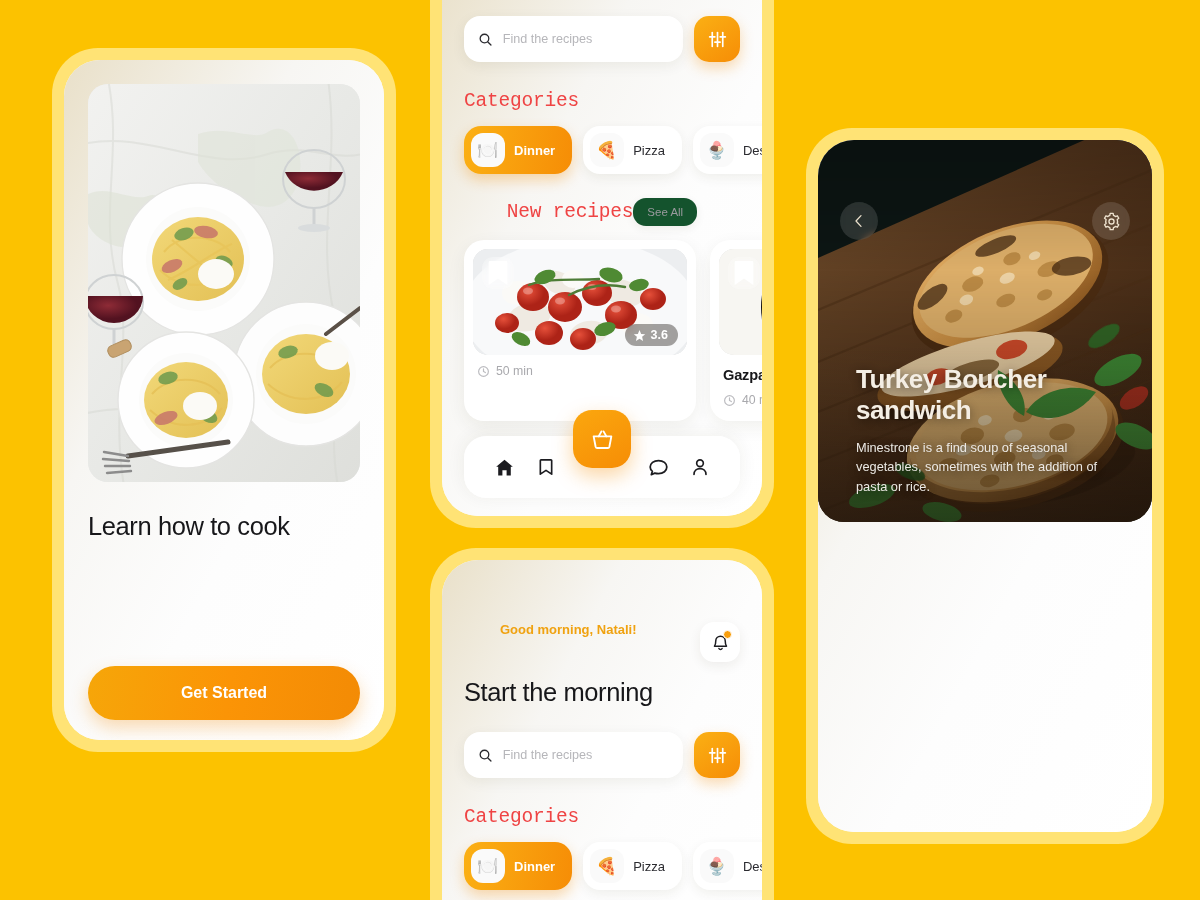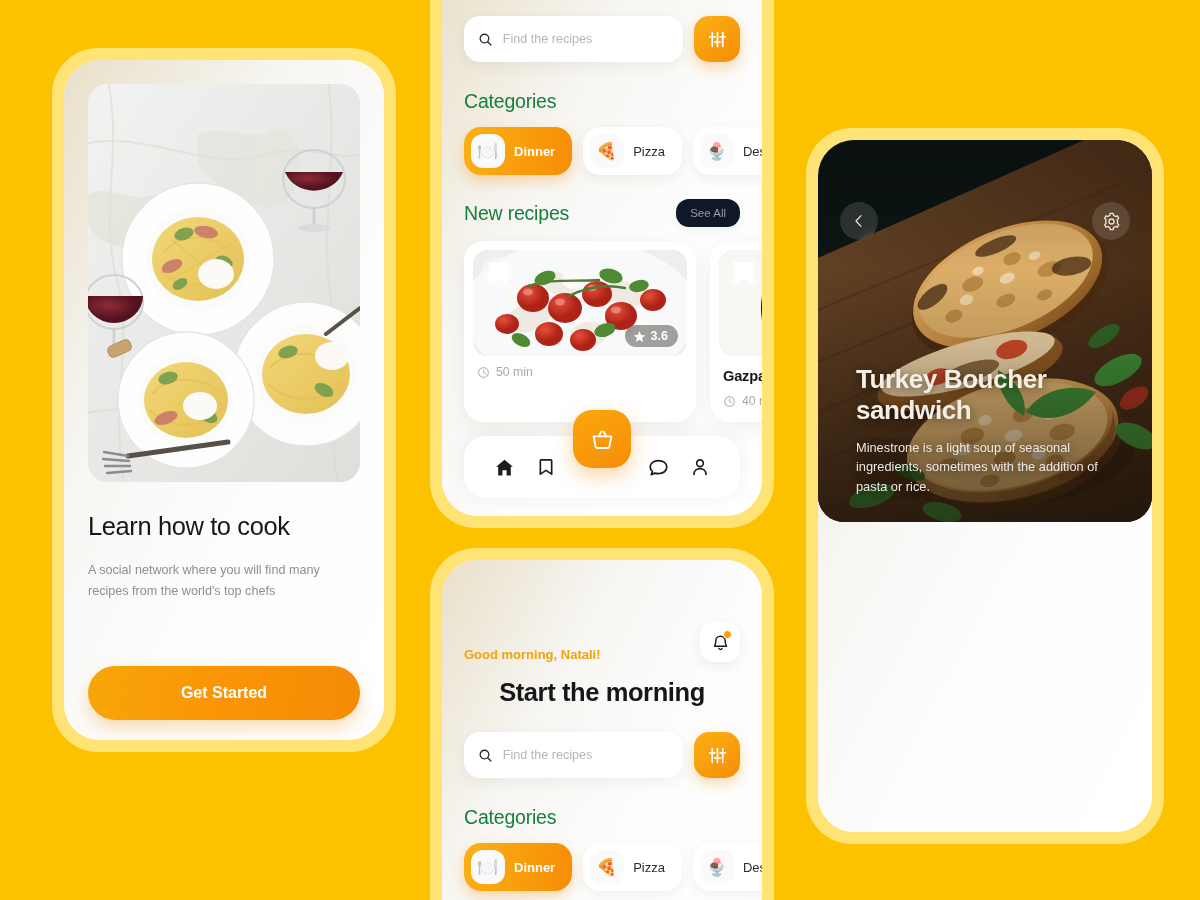--- a/index.html
+++ b/index.html
@@ -95,23 +95,23 @@
     width: 46px; height: 46px; border-radius: 15px; border: 0;
     background: linear-gradient(145deg, #FBB014 0%, #F68D06 100%);
     display: flex; align-items: center; justify-content: center;
     cursor: pointer; flex: none;
     box-shadow: 0 6px 14px rgba(243,140,5,0.30);
   }
 
   .sec-head {
     display: flex; align-items: center; justify-content: space-between;
   }
-  .sec-title { font-size: 19.5px; font-weight: 500; color: #15803d; letter-spacing: -0.2px; }
+  .sec-title { font-size: 19.5px; font-weight: 500; color: #ef4444; letter-spacing: -0.2px; font-family: Liberation Mono, monospace; }
   .see-all {
-    border: 0; background: #0f172a; color: #9a9a9e;
+    border: 0; background: #14532d; color: #9a9a9e;
     font-size: 11.5px; padding: 8px 14px; border-radius: 13px; cursor: pointer;
     box-shadow: 0 3px 10px rgba(60,50,20,0.07);
     font-family: "Liberation Sans", sans-serif;
   }
 
   .cat-row { display: flex; gap: 11px; }
   .cat-chip {
     display: flex; align-items: center; gap: 9px;
     background: #ffffff; border: 0; border-radius: 17px;
     padding: 7px 17px 7px 7px; cursor: pointer; flex: none;
@@ -182,38 +182,38 @@
     width: 58px; height: 58px; border-radius: 19px; border: 0;
     background: linear-gradient(150deg, #FBA70E 0%, #F68D06 100%);
     display: flex; align-items: center; justify-content: center; cursor: pointer;
     box-shadow: 0 8px 20px rgba(243,140,5,0.36);
     z-index: 5;
   }
 
   
   #greet-glow { left: 430px; top: 548px; width: 344px; height: 420px; }
   #greet-phone { left: 442px; top: 560px; width: 320px; height: 400px; }
-  .greet-row { display: flex; align-items: flex-end; justify-content: space-between; }
+  .greet-row { display: flex; align-items: flex-start; justify-content: space-between; margin-left: 36px; }
   .greet-hello { font-size: 13px; font-weight: 600; color: #F0A210; }
   .bell-btn {
     width: 40px; height: 40px; border-radius: 14px; border: 0; background: #fff;
     display: flex; align-items: center; justify-content: center; cursor: pointer;
     position: relative; flex: none;
     box-shadow: 0 4px 12px rgba(60,50,20,0.08);
   }
   .bell-dot {
     position: absolute; right: 8px; top: 8px;
     width: 9px; height: 9px; border-radius: 50%;
     background: #F99E0B; border: 1.5px solid #fff;
   }
   .greet-title {
     margin-top: 14px; font-size: 25.5px; line-height: 1.26;
     letter-spacing: -0.4px; color: #17171a;
   }
-  .greet-title .l1 { font-weight: 700; display: block; text-align: center; }
+  .greet-title .l1 { font-weight: 400; display: block; }
   .greet-title .l2 { font-weight: 700; display: block; }
 
   
   #detail-glow { left: 806px; top: 128px; width: 358px; height: 716px; }
   #detail-phone { left: 818px; top: 140px; width: 334px; height: 692px; }
   .detail-hero {
     position: relative; height: 382px; border-radius: 0 0 26px 26px; overflow: hidden;
   }
   .detail-hero > svg.photo { display: block; width: 100%; height: 100%; }
   .hero-scrim {
@@ -250,21 +250,21 @@
   .ing-card.muted { background: linear-gradient(160deg,#f4f0e6 0%, #fbfaf7 100%); }
   .ing-thumb {
     width: 52px; height: 52px; margin: 0 auto; border-radius: 16px;
     background: #f9f9f9; display: flex; align-items: center; justify-content: center;
     font-size: 26px;
   }
   .ing-name { margin-top: 11px; font-size: 13px; font-weight: 600; color: #1d1d21; }
   .ing-qty { margin-top: 5px; font-size: 12.3px; color: #a2a2a6; }
   .mt14 { margin-top: 14px; }
   .mt18 { margin-top: 18px; }
-  .mt24 { margin-top: 24px; }
+  .mt24 { margin-top: 24px; justify-content: center; }
   .mt28 { margin-top: 28px; }
 </style>
 </head>
 <body>
 
 <div class="glow" id="onboarding-glow"></div>
 <div class="phone" id="onboarding-phone">
   <div class="panel-bg-grad"></div>
   <div class="onb-inner">
 
@@ -379,21 +379,20 @@
             <path d="M42,382 L17,382"></path>
               <path d="M43,387 L19,389"></path>
           </g>
         </g>
       </svg>
     </div>
 
     <div class="onb-title">
       <span class="l1">Learn how to cook</span>
     </div>
-    <div class="onb-sub">A social network where you will find many recipes from the world's top chefs</div>
 
     <div id="get-started-wrap">
       <button class="btn-primary">Get Started</button>
     </div>
   </div>
 </div>
 
 <div class="glow" id="home-glow"></div>
 <div class="phone" id="home-phone">
   <div class="panel-bg-grad"></div>
@@ -764,21 +763,21 @@
     </button>
     <button class="icon-circle" id="detail-settings">
       <svg width="19" height="19" viewBox="0 0 24 24" fill="none" stroke="#EDE2CE" stroke-width="1.7">
         <circle cx="12" cy="12" r="3.2"></circle>
         <path d="M19.2 14.6 A7.6 7.6 0 0 0 19.2 9.4 L21.2 7.9 L19.4 4.8 L17 5.7 A7.6 7.6 0 0 0 14.5 4.2 L14.1 1.7 L10.3 1.7 L9.9 4.2 A7.6 7.6 0 0 0 7.4 5.7 L5 4.8 L3.2 7.9 L5.2 9.4 A7.6 7.6 0 0 0 5.2 14.6 L3.2 16.1 L5 19.2 L7.4 18.3 A7.6 7.6 0 0 0 9.9 19.8 L10.3 22.3 L14.1 22.3 L14.5 19.8 A7.6 7.6 0 0 0 17 18.3 L19.4 19.2 L21.2 16.1 Z" stroke-linejoin="round"></path>
       </svg>
     </button>
 
     <div class="detail-text">
       <div class="detail-title">Turkey Boucher sandwich</div>
-      <div class="detail-desc">Minestrone is a light soup of seasonal ingredients, sometimes with the addition of pasta or rice.</div>
+      <div class="detail-desc">Minestrone is a find soup of seasonal vegetables, sometimes with the addition of pasta or rice.</div>
     </div>
   </div>
 
   <div style="padding: 0 22px;">
     <div class="sec-head mt28">
       <div class="sec-title">Ingredients</div>
       <button class="see-all">See All</button>
     </div>
 
     <div class="ing-row mt18">

